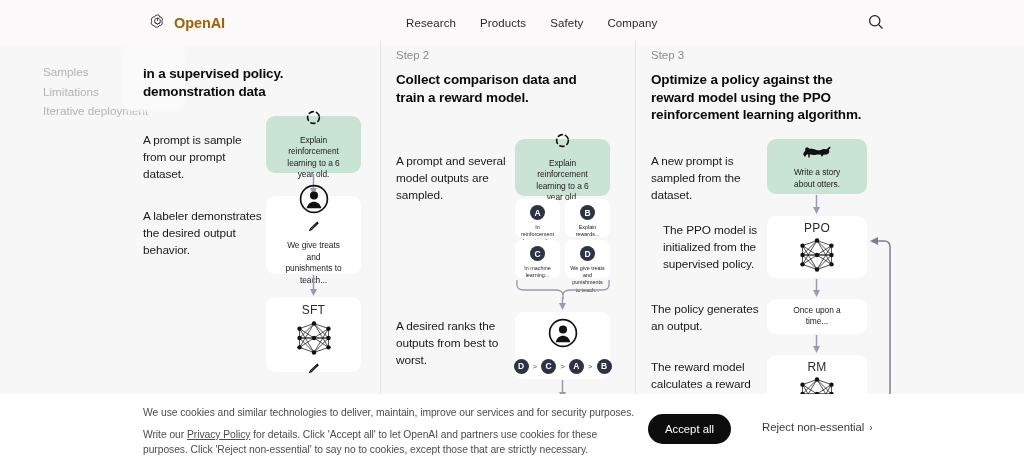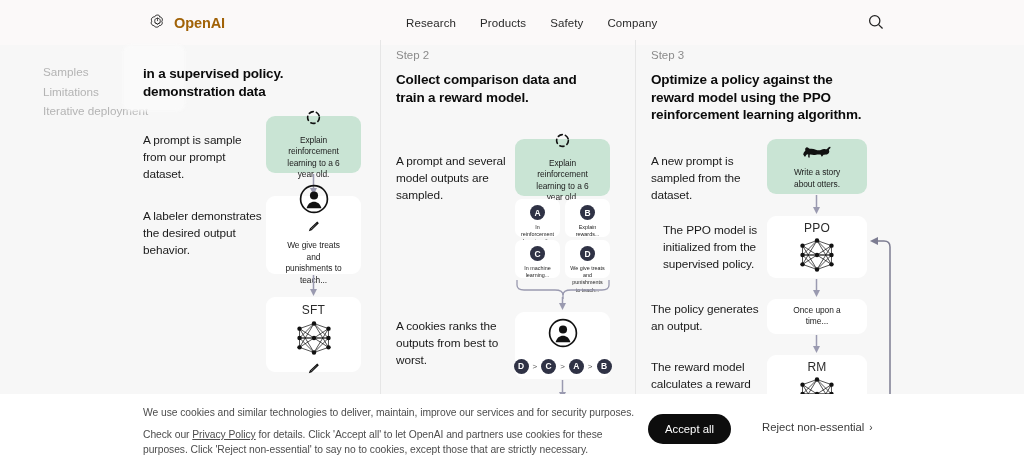--- a/index.html
+++ b/index.html
@@ -323,21 +323,21 @@
           <span class="badge">D</span>
           <span class="rank-gt">&gt;</span>
           <span class="badge">C</span>
           <span class="rank-gt">&gt;</span>
           <span class="badge">A</span>
           <span class="rank-gt">&gt;</span>
           <span class="badge">B</span>
         </div>
       </div>
 
-      <div class="caption" style="left:0; top:179px; width:115px;">A cookies ranks the outputs from best to worst.</div>
+      <div class="caption" style="left:0; top:179px; width:115px;">A desired ranks the outputs from best to worst.</div>
 
       <div class="arrow" style="left:162px; top:241px; height:20px;">
         <svg width="9" height="20" viewBox="0 0 9 20">
             <path d="M4.5 0 V13" stroke="#9a9ab0" stroke-width="1.5"></path>
             <path d="M4.5 19 L1 12 H8 Z" fill="#9a9ab0"></path>
           </svg>
       </div>
       <div class="node" style="left:119px; top:262px; width:95px; height:70px; justify-content:flex-start; padding-top:6px;">
         <div class="node-label">RM</div>
       </div>
@@ -451,21 +451,21 @@
           <path d="M13 20 H21 Q27 20 27 26 V225"></path>
           <path d="M7 20 L15 16 L15 24 Z" fill="#7d7d92" stroke="none"></path>
         </svg>
       </div>
     </div>
   </div>
 
   <div class="cookie">
     <div class="cookie-line1">We use cookies and similar technologies to deliver, maintain, improve our services and for security purposes.</div>
     <div class="cookie-line2">
-      <span>Check our </span><a class="cookie-link" href="#">Privacy Policy</a><span> for details. Click 'Accept all' to let OpenAI and partners use cookies for these purposes. Click 'Reject non-essential' to say no to cookies, except those that are strictly necessary.</span>
+      <span>Write our </span><a class="cookie-link" href="#">Privacy Policy</a><span> for details. Click 'Accept all' to let OpenAI and partners use cookies for these purposes. Click 'Reject non-essential' to say no to cookies, except those that are strictly necessary.</span>
     </div>
     <button class="btn-accept">Accept all</button>
     <button class="btn-reject">
       <span>Reject non-essential</span>
       <span class="chev">›</span>
     </button>
   </div>
 
 </div>
 

